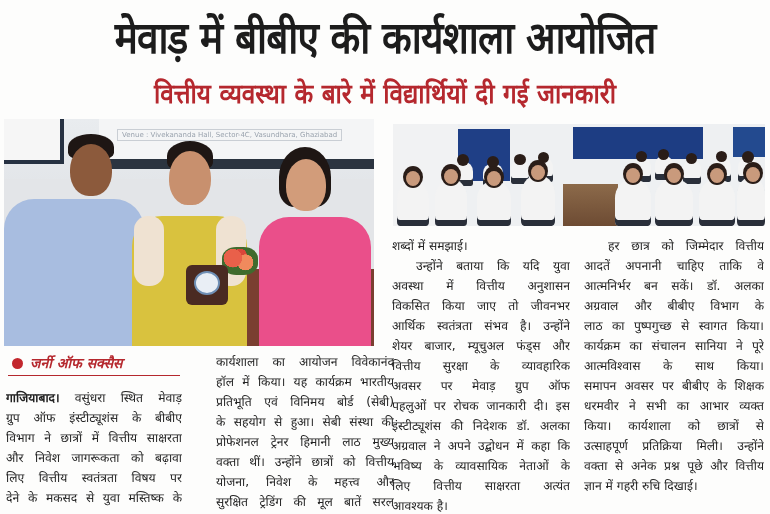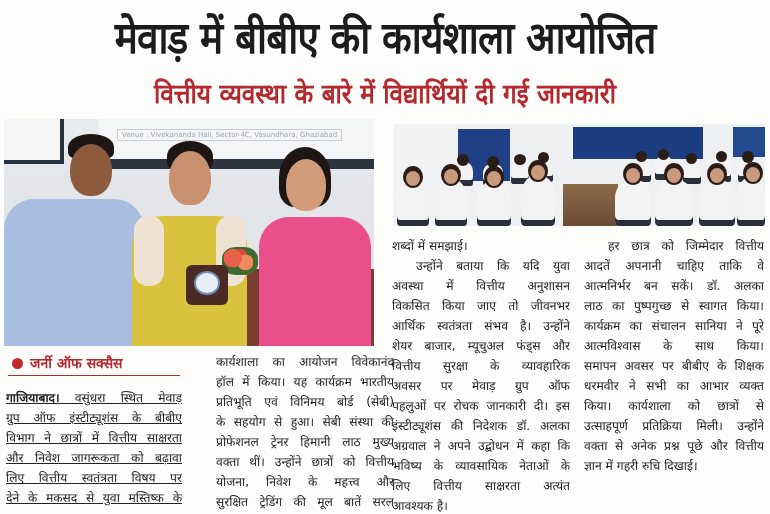--- a/index.html
+++ b/index.html
@@ -151,20 +151,21 @@
     }
     .stu-face {
       position: absolute; border-radius: 50%;
       background: #c99a7c;
     }
     
     .tagline {
       position: absolute; left: 8px; top: 352px;
       width: 172px; height: 24px;
       border-bottom: 1.5px solid #b5282e;
+      font-style: italic;
     }
     .tag-dot {
       position: absolute; left: 4px; top: 6px;
       width: 11px; height: 11px; border-radius: 50%;
       background: #c2272d;
     }
     .tag-text {
       position: absolute; left: 22px; top: 0;
       font-weight: bold; font-size: 14px; line-height: 22px;
       color: #b5282e;
@@ -183,21 +184,21 @@
       display: block;
       white-space: nowrap;
       text-align-last: justify;
       text-align: justify;
       overflow: hidden;
     }
     .col .line.last {
       text-align-last: left;
     }
     .col .line.indent { text-indent: 24px; }
-    .col1 { left: 6px; top: 388px; width: 176px; text-decoration: underline; }
+    .col1 { left: 6px; top: 388px; width: 176px; }
     .col2 { left: 200px; top: 352px; width: 178px; margin-left: 16px; }
     .col3 { left: 392px; top: 236px; width: 178px; }
     .col4 { left: 584px; top: 236px; width: 180px; }
     .dateline { font-weight: bold; }
   </style>
 </head>
 <body>
 
 <div class="page">
 
@@ -331,20 +332,21 @@
     <span class="line">अग्रवाल ने अपने उद्बोधन में कहा कि</span>
     <span class="line">भविष्य के व्यावसायिक नेताओं के</span>
     <span class="line">लिए वित्तीय साक्षरता अत्यंत</span>
     <span class="line last">आवश्यक है।</span>
   </div>
 
   <div class="col col4">
     <span class="line indent">हर छात्र को जिम्मेदार वित्तीय</span>
     <span class="line">आदतें अपनानी चाहिए ताकि वे</span>
     <span class="line">आत्मनिर्भर बन सकें। डॉ. अलका</span>
+    <span class="line">अग्रवाल और बीबीए विभाग के</span>
     <span class="line">लाठ का पुष्पगुच्छ से स्वागत किया।</span>
     <span class="line">कार्यक्रम का संचालन सानिया ने पूरे</span>
     <span class="line">आत्मविश्वास के साथ किया।</span>
     <span class="line">समापन अवसर पर बीबीए के शिक्षक</span>
     <span class="line">धरमवीर ने सभी का आभार व्यक्त</span>
     <span class="line">किया। कार्यशाला को छात्रों से</span>
     <span class="line">उत्साहपूर्ण प्रतिक्रिया मिली। उन्होंने</span>
     <span class="line">वक्ता से अनेक प्रश्न पूछे और वित्तीय</span>
     <span class="line last">ज्ञान में गहरी रुचि दिखाई।</span>
   </div>

